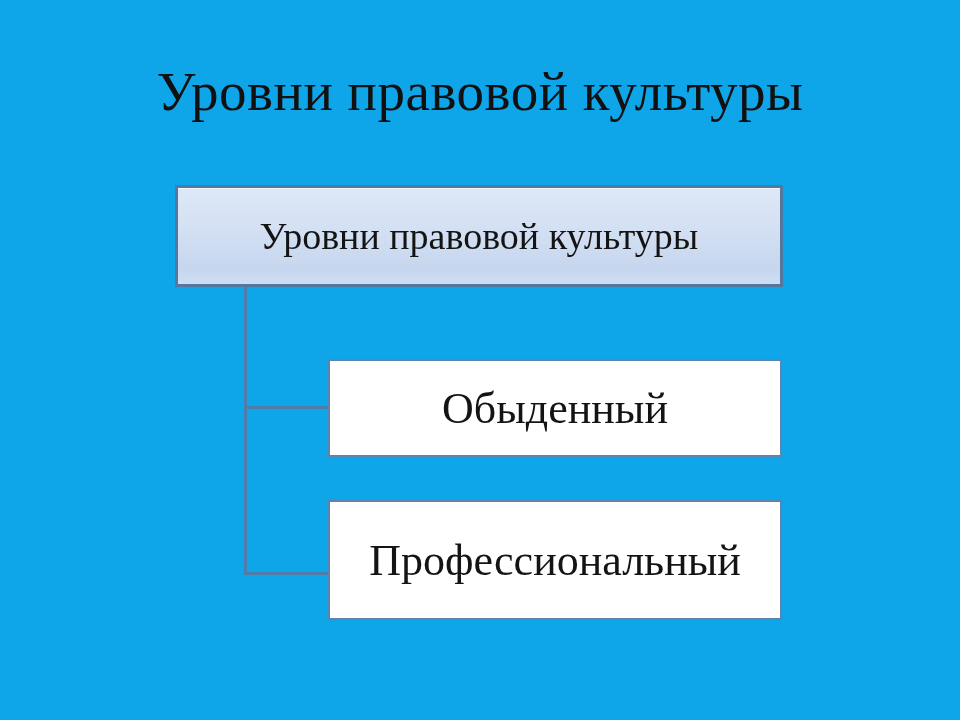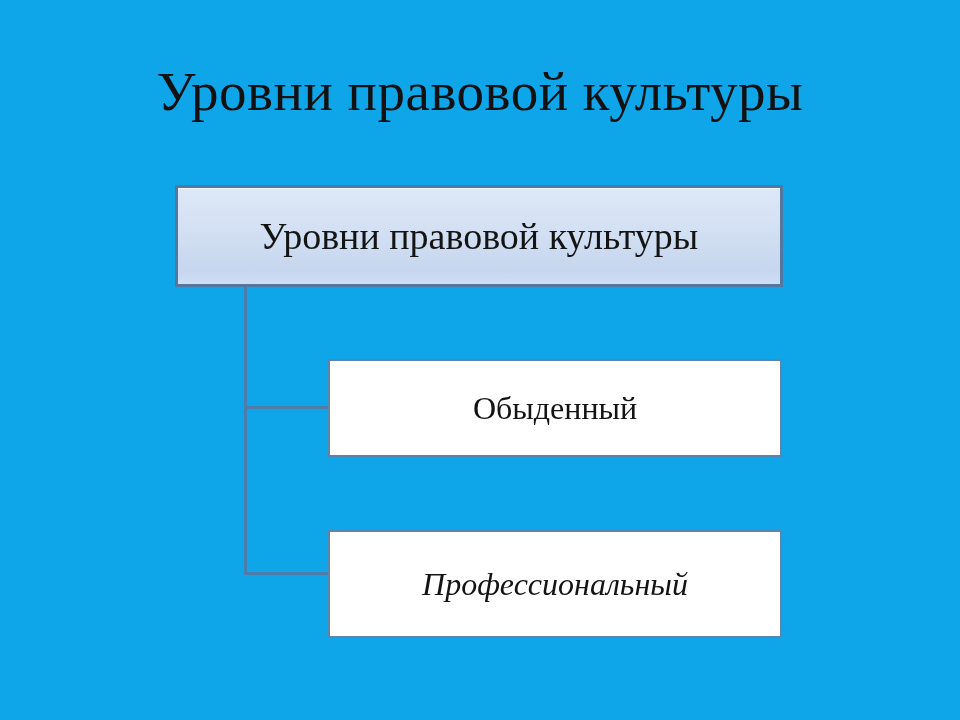--- a/index.html
+++ b/index.html
@@ -44,30 +44,29 @@
     border: 3px solid #54779f;
     background: linear-gradient(180deg, #dde8f7 0%, #d3e0f3 45%, #c6d6ee 85%, #cedff4 100%);
     box-shadow: inset 0 1px 0 rgba(255,255,255,0.65);
     font-size: 38px;
   }
   .node-child {
     left: 328px;
     width: 454px;
     border: 2px solid #5b84b1;
     background: #ffffff;
-    font-size: 32px;
+    font-size: 44px;
   }
   .node-child-1 {
     top: 359px;
     height: 98px;
   }
   .node-child-2 {
-    top: 530px;
-    height: 108px;
-    font-style: italic;
+    top: 500px;
+    height: 120px;
   }
   .connector {
     position: absolute;
     background: #4f7dab;
   }
   .connector-trunk {
     left: 244px;
     top: 287px;
     width: 3px;
     height: 288px;

